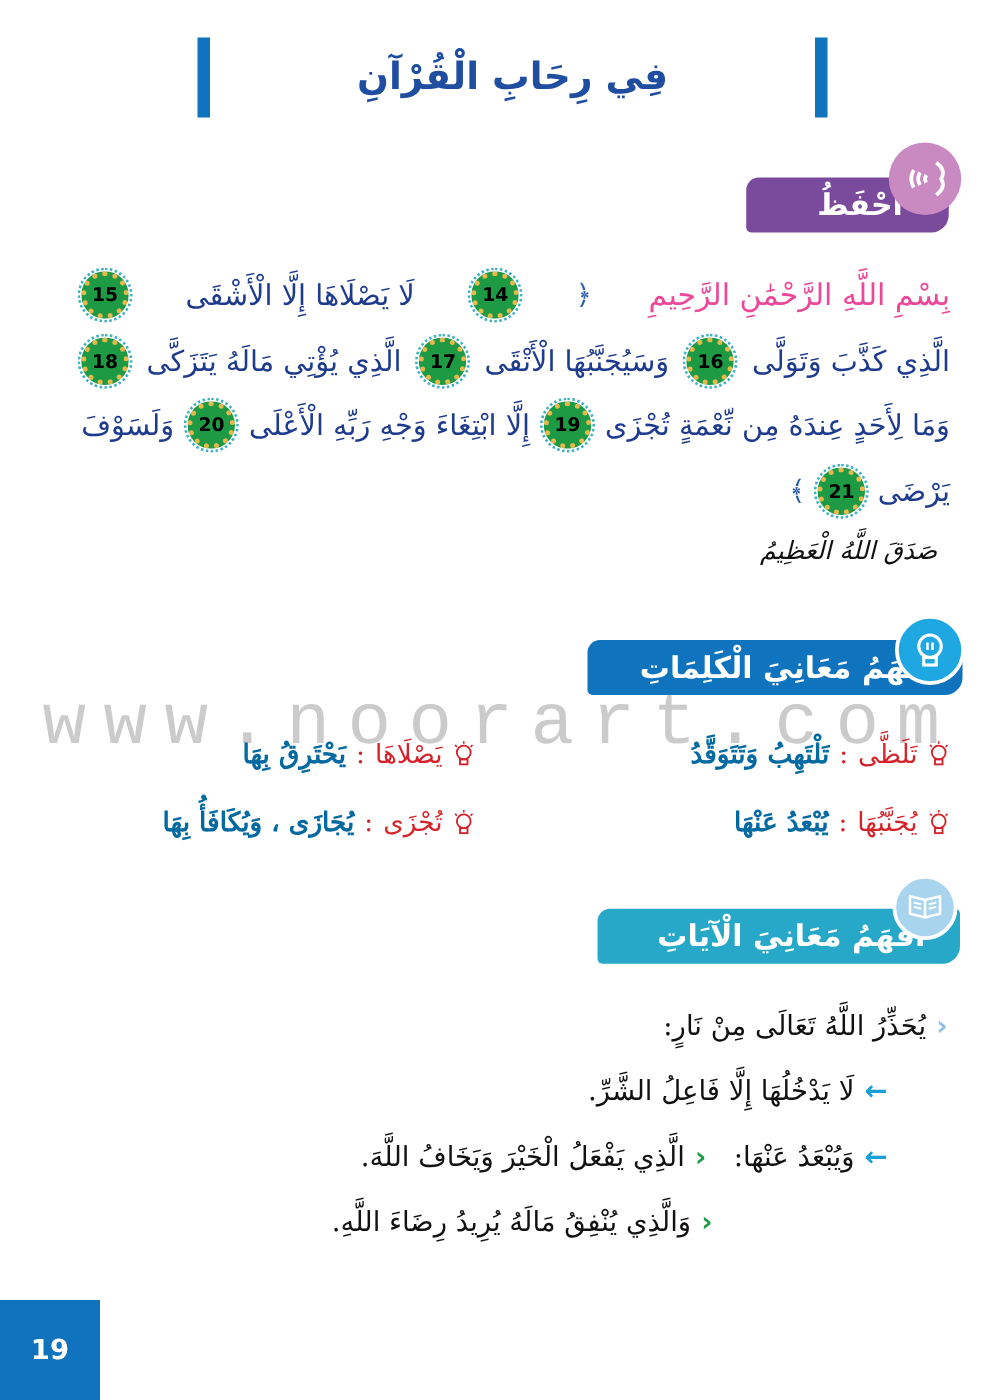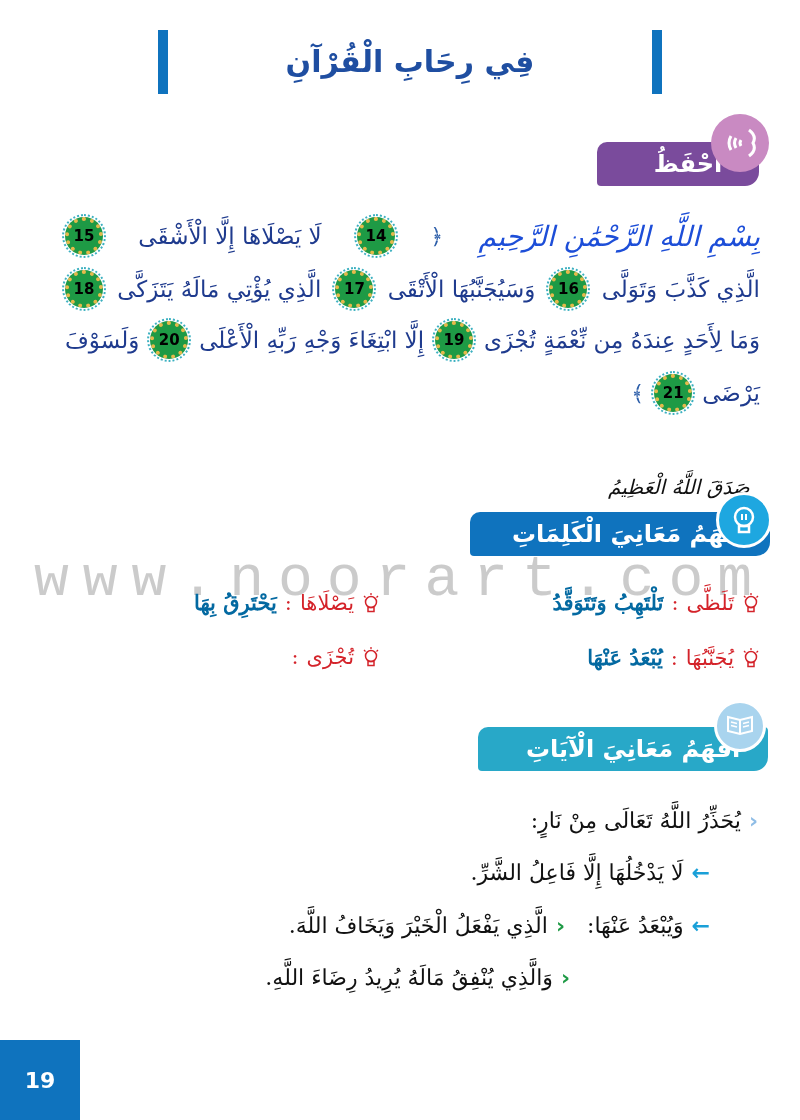--- a/index.html
+++ b/index.html
@@ -19,26 +19,26 @@
   .banner.memorize { top: 142px; left: 597px; width: 162px; background: #7a4b9c; }
   .banner.words { top: 512px; left: 470px; width: 300px; background: #0f73be; }
   .banner.verses { top: 727px; left: 478px; width: 290px; background: #28a8c8; align-items: center; }
   .badge-circle { position: absolute; border-radius: 50%; display: flex; align-items: center; justify-content: center; }
   .badge-circle.memorize { top: 114px; left: 711px; width: 58px; height: 58px; background: #c98ac2; }
   .badge-circle.words { top: 492px; left: 716px; width: 56px; height: 56px; background: #1ea7e0; border: 3px solid #fff; }
   .badge-circle.verses { top: 700px; left: 714px; width: 52px; height: 52px; background: #a9d4ee; border: 3px solid #fff; }
   .quran-line { position: absolute; right: 40px; left: 65px; height: 46px; display: flex; align-items: center;
     justify-content: space-between; direction: rtl; font-family: "DejaVu Serif", serif; font-size: 23px; color: #1f3b8e; white-space: nowrap; }
   .quran-line.short { justify-content: flex-start; gap: 10px; left: auto; }
-  .basmala { color: #1d4ed8; font-size: 28px; font-style: italic; }
+  .basmala { color: #ec4899; font-size: 24px; }
   .verse-num { display: inline-flex; width: 38px; height: 38px; border-radius: 50%; background: #1e9a45;
     color: #000000; font-family: "DejaVu Sans", sans-serif; font-weight: bold; font-size: 15px;
     align-items: center; justify-content: center; border: 4px dotted #e6b94c; outline: 2px dotted #3bb0c0; outline-offset: 1px; flex: none; }
   .orn { color: #2a5ca8; font-size: 22px; flex: none; }
-  .sadaqa { position: absolute; top: 428px; left: 608px; font-family: "DejaVu Serif", serif; font-size: 20px; font-style: italic; color: #111; direction: rtl; margin-top: 47px; }
+  .sadaqa { position: absolute; top: 428px; left: 608px; font-family: "DejaVu Serif", serif; font-size: 20px; font-style: italic; color: #111; direction: rtl; }
 
   
   .watermark { position: absolute; top: 547px; left: 0; width: 800px; text-align: center;
     font-family: "Liberation Mono", monospace; font-size: 58px; letter-spacing: 14px; color: rgba(160,160,160,0.55); direction: ltr; white-space: nowrap; }
 
   
   .word { position: absolute; display: flex; align-items: center; gap: 8px; direction: rtl; font-size: 21px; font-family: "DejaVu Serif", serif; white-space: nowrap; }
   .word .term { color: #d4232a; }
   .word .sep { color: #d4232a; }
   .word .meaning { color: #0369a1; font-weight: bold; }
@@ -155,20 +155,21 @@
 </div>
 
 <div class="word" style="top:645px; right:420px;">
   <svg class="bulb" viewBox="0 0 18 22">
     <circle cx="9" cy="10" r="5.5" stroke="#d4232a" stroke-width="1.5" fill="none"></circle>
     <rect x="6" y="15.5" width="6" height="4" stroke="#d4232a" stroke-width="1.5" fill="none"></rect>
     <path d="M9 1 v2 M2 4 l1.5 1.5 M16 4 l-1.5 1.5" stroke="#d4232a" stroke-width="1.3"></path>
   </svg>
   <span class="term">تُجْزَى</span>
   <span class="sep">:</span>
+  <span class="meaning">يُجَازَى ، وَيُكَافَأُ بِهَا</span>
 </div>
 
 <div class="banner verses">
   <span>أَفْهَمُ مَعَانِيَ الْآيَاتِ</span>
 </div>
 <div class="badge-circle verses">
   <svg width="30" height="26" viewBox="0 0 30 26">
     <path d="M3 4 L15 7 L27 4 L27 18 L15 21 L3 18 Z" stroke="#fff" stroke-width="2" fill="none"></path>
     <line x1="15" y1="7" x2="15" y2="21" stroke="#fff" stroke-width="2"></line>
     <path d="M6 9 L12 10.5 M6 12.5 L12 14 M18 10.5 L24 9 M18 14 L24 12.5" stroke="#fff" stroke-width="1.5"></path>

